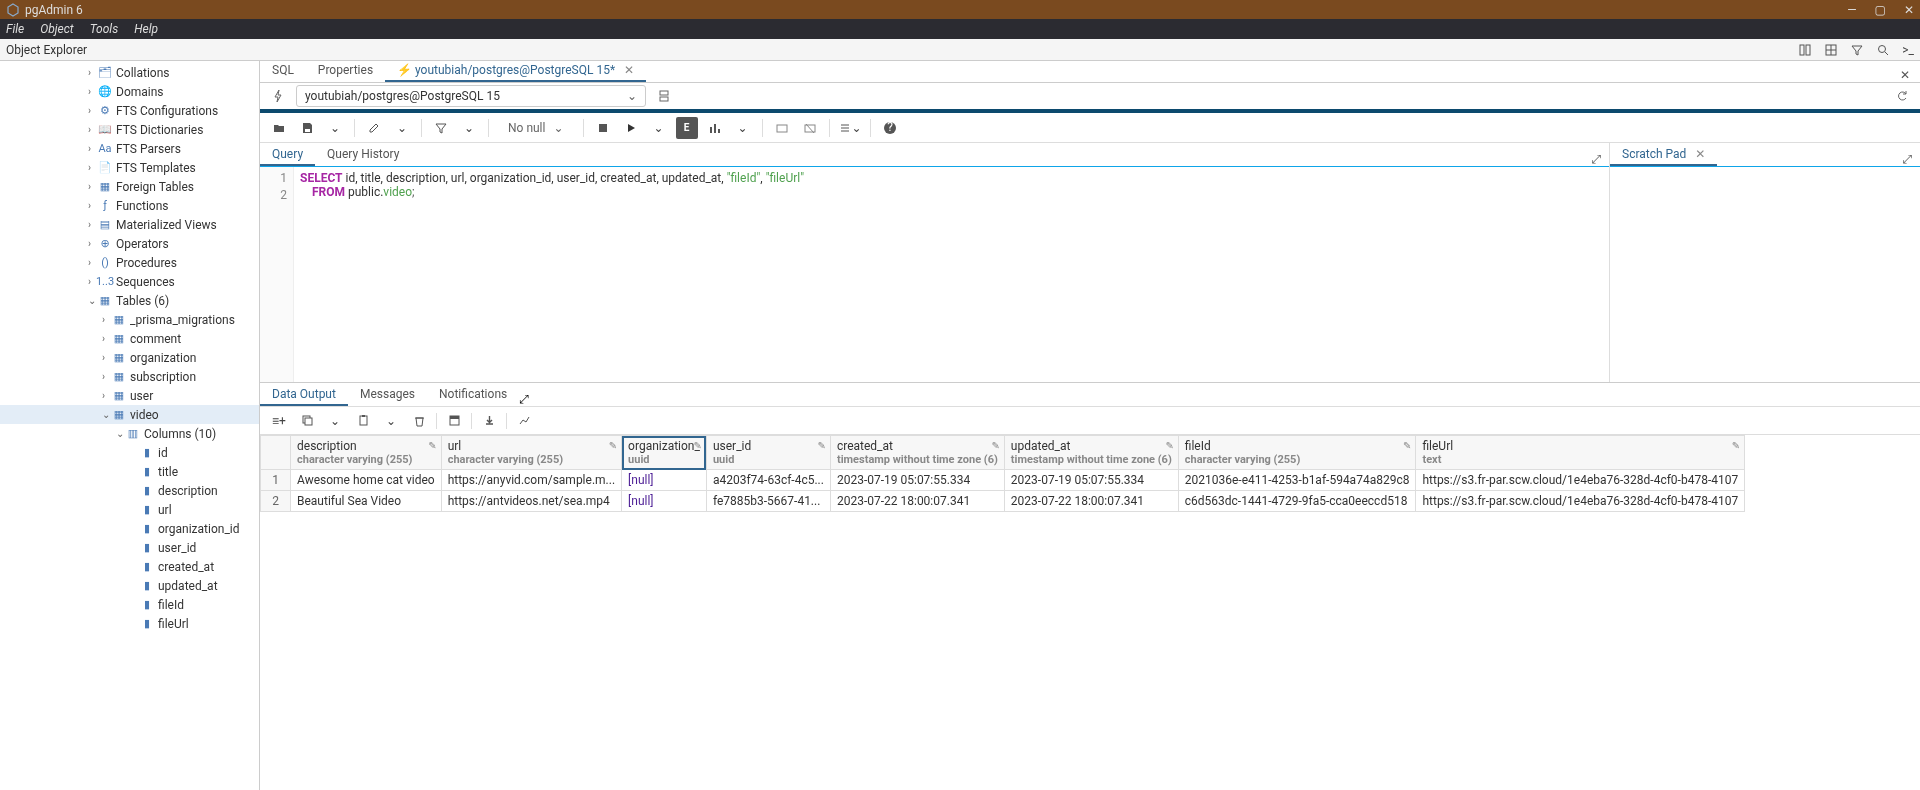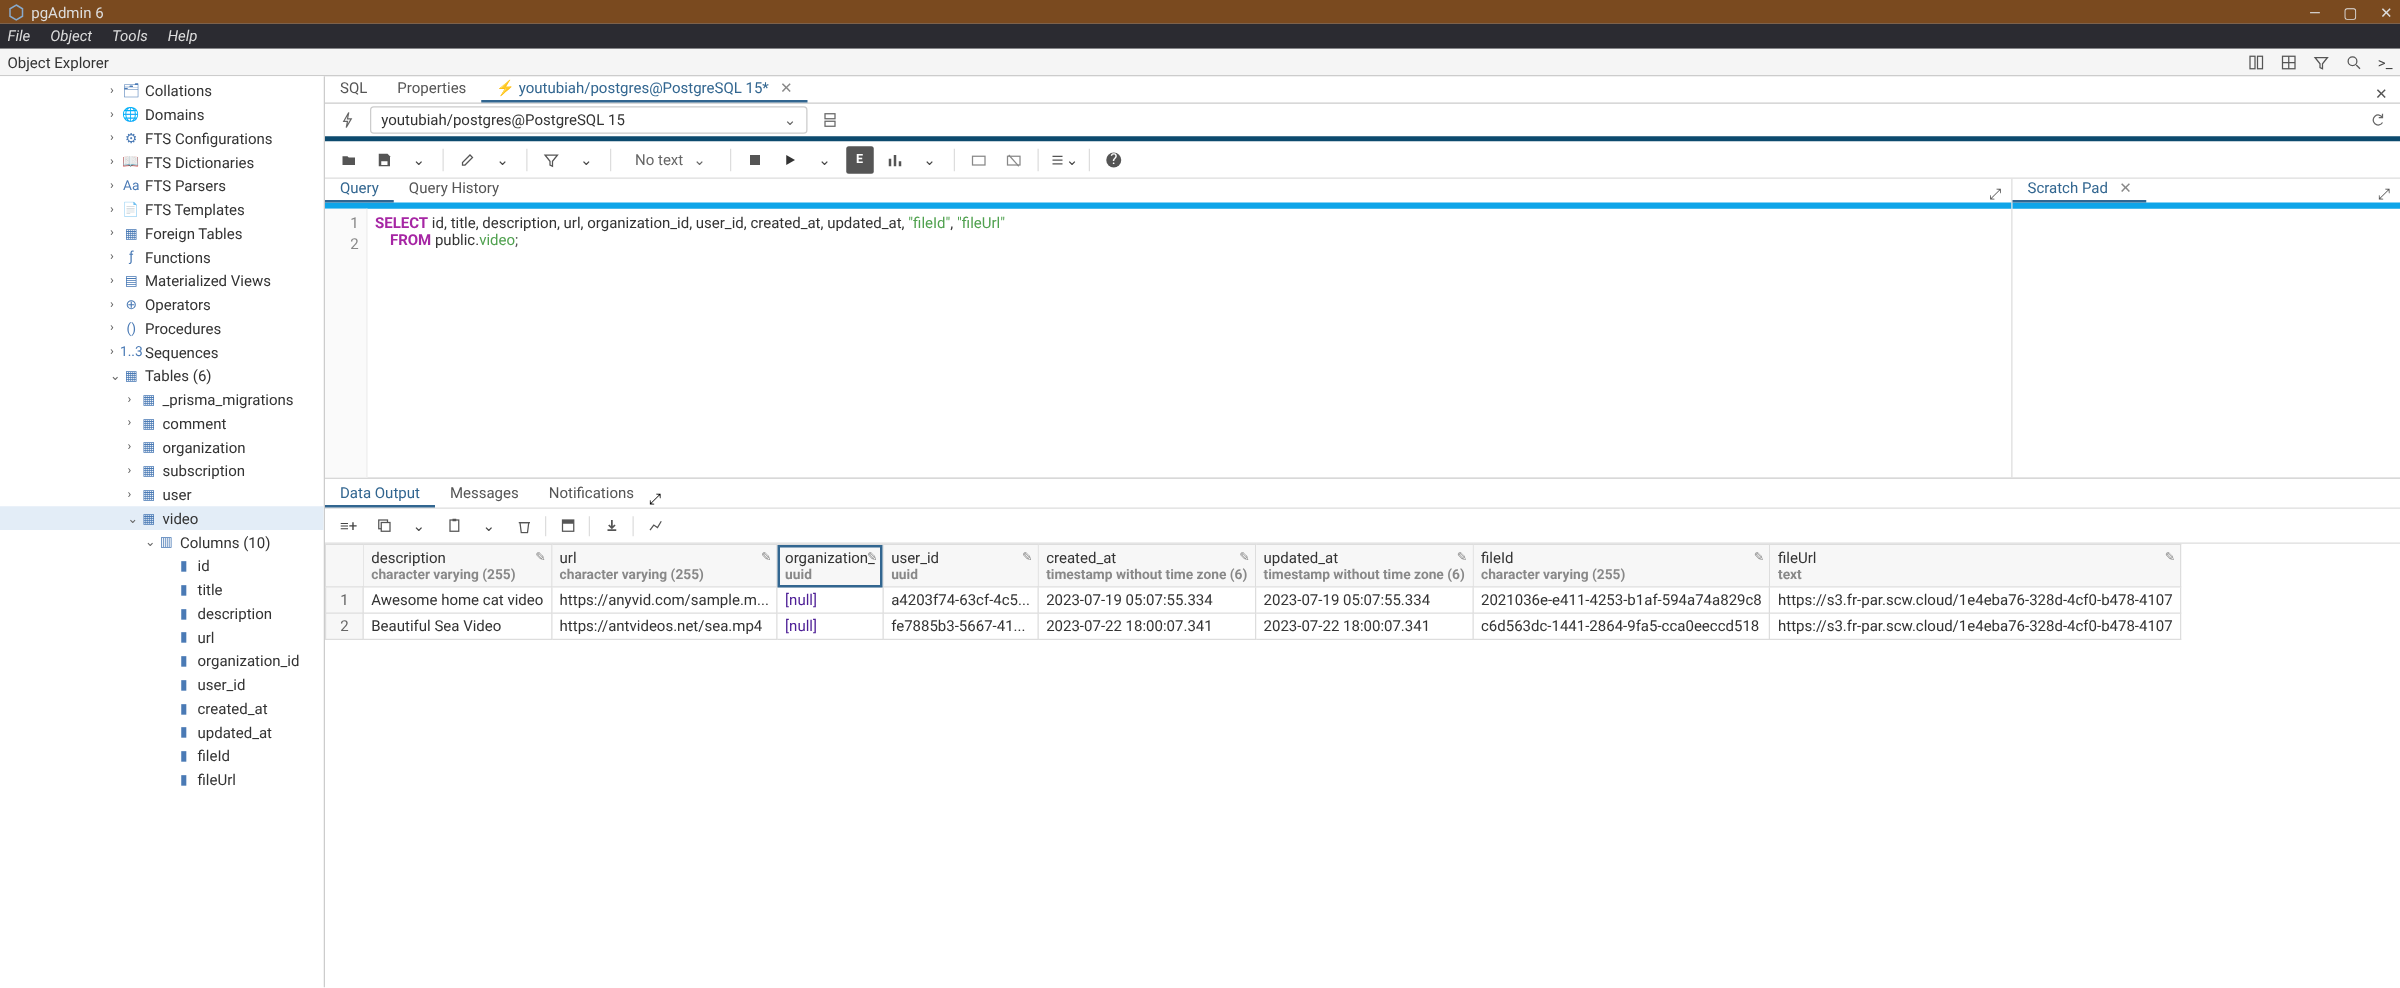--- a/index.html
+++ b/index.html
@@ -51,21 +51,21 @@
 
 
 .tb { height:30px; border-bottom:1px solid #ddd; display:flex; align-items:center; padding:0 8px; gap:6px; font-size:12px; color:#444; }
 .tb .btn { min-width:22px; height:22px; display:flex; align-items:center; justify-content:center; cursor:pointer; border-radius:2px; }
 .tb .sep { width:1px; height:18px; background:#ddd; margin:0 2px; }
 .tb .nolimit { padding:0 10px; display:flex; align-items:center; gap:8px; color:#666; border:1px solid transparent; }
 
 
 .edrow { display:flex; height:240px; border-bottom:1px solid #ccc; }
 .edpane { flex:1; display:flex; flex-direction:column; border-right:1px solid #ddd; }
-.sptabs { height:24px; border-bottom:5px solid #0ea5e9; display:flex; align-items:flex-end; font-size:12px; }
+.sptabs { height:24px; border-bottom:1px solid #0ea5e9; display:flex; align-items:flex-end; font-size:12px; }
 .sptab { padding:3px 12px; cursor:pointer; color:#555; border-bottom:2px solid transparent; }
 .sptab.active { color:#326690; border-bottom:2px solid #326690; }
 .sptabs .exp { margin-left:auto; padding:0 8px; cursor:pointer; color:#555; }
 .editor { flex:1; display:flex; font-family:Consolas,Monaco,monospace; font-size:13px; }
 .gutter { width:34px; background:#fafafa; color:#888; text-align:right; padding:4px 6px 0 0; border-right:1px solid #eee; }
 .gutter div { height:17px; }
 .code { flex:1; padding:4px 6px; white-space:pre; color:#333; }
 .kw { color:#a626a4; font-weight:bold; }
 .ident { color:#50a14f; }
 .punc { color:#555; }
@@ -363,21 +363,21 @@
       <div class="btn">⌄</div>
       <div class="sep"></div>
       <div class="btn">
           <svg width="14" height="14" viewBox="0 0 14 14">
             <path d="M2 3 L12 3 L8 8 L8 12 L6 11 L6 8 Z" fill="none" stroke="#555"></path>
           </svg>
         </div>
       <div class="btn">⌄</div>
       <div class="sep"></div>
       <div class="nolimit">
-        <span>No text</span>
+        <span>No null</span>
         <span>⌄</span>
       </div>
       <div class="sep"></div>
       <div class="btn">
           <svg width="12" height="12">
             <rect x="2" y="2" width="8" height="8" fill="#555"></rect>
           </svg>
         </div>
       <div class="btn">
           <svg width="12" height="12">
@@ -557,21 +557,21 @@
               <td>https://s3.fr-par.scw.cloud/1e4eba76-328d-4cf0-b478-4107</td>
             </tr>
             <tr>
               <td class="rownum">2</td>
               <td>Beautiful Sea Video</td>
               <td>https://antvideos.net/sea.mp4</td>
               <td class="null">[null]</td>
               <td>fe7885b3-5667-41...</td>
               <td>2023-07-22 18:00:07.341</td>
               <td>2023-07-22 18:00:07.341</td>
-              <td>c6d563dc-1441-2864-9fa5-cca0eeccd518</td>
+              <td>c6d563dc-1441-4729-9fa5-cca0eeccd518</td>
               <td>https://s3.fr-par.scw.cloud/1e4eba76-328d-4cf0-b478-4107</td>
             </tr>
           </tbody>
         </table>
     </div>
 
   </div>
 </div>
 
 </body></html>

